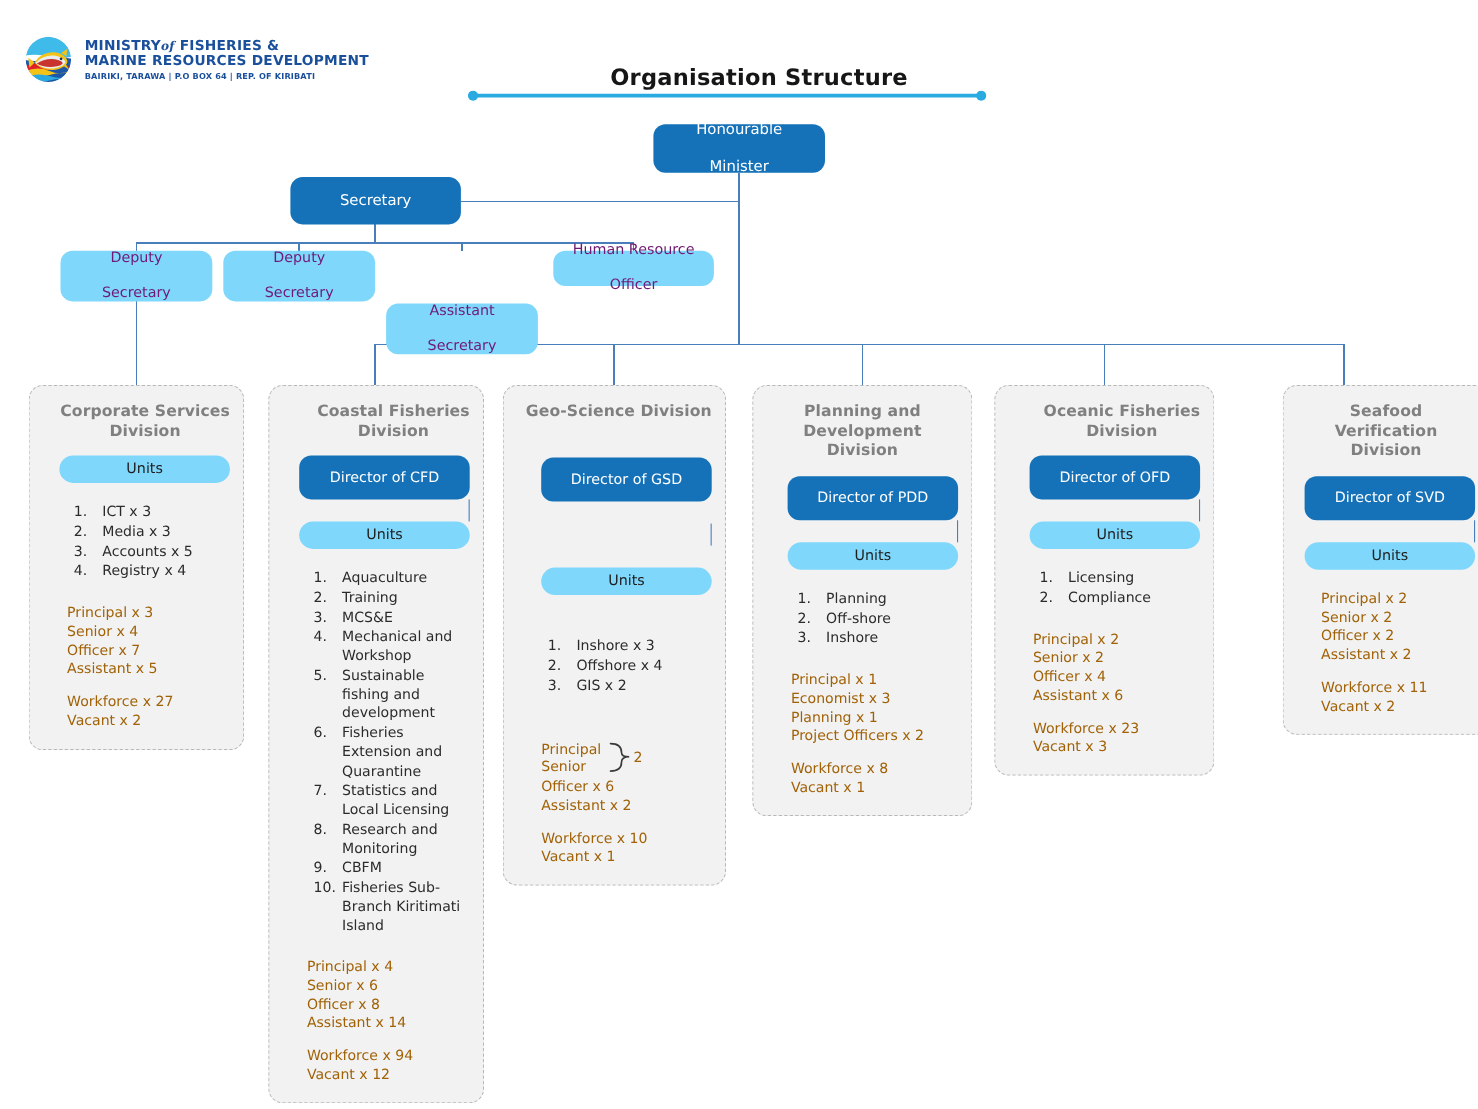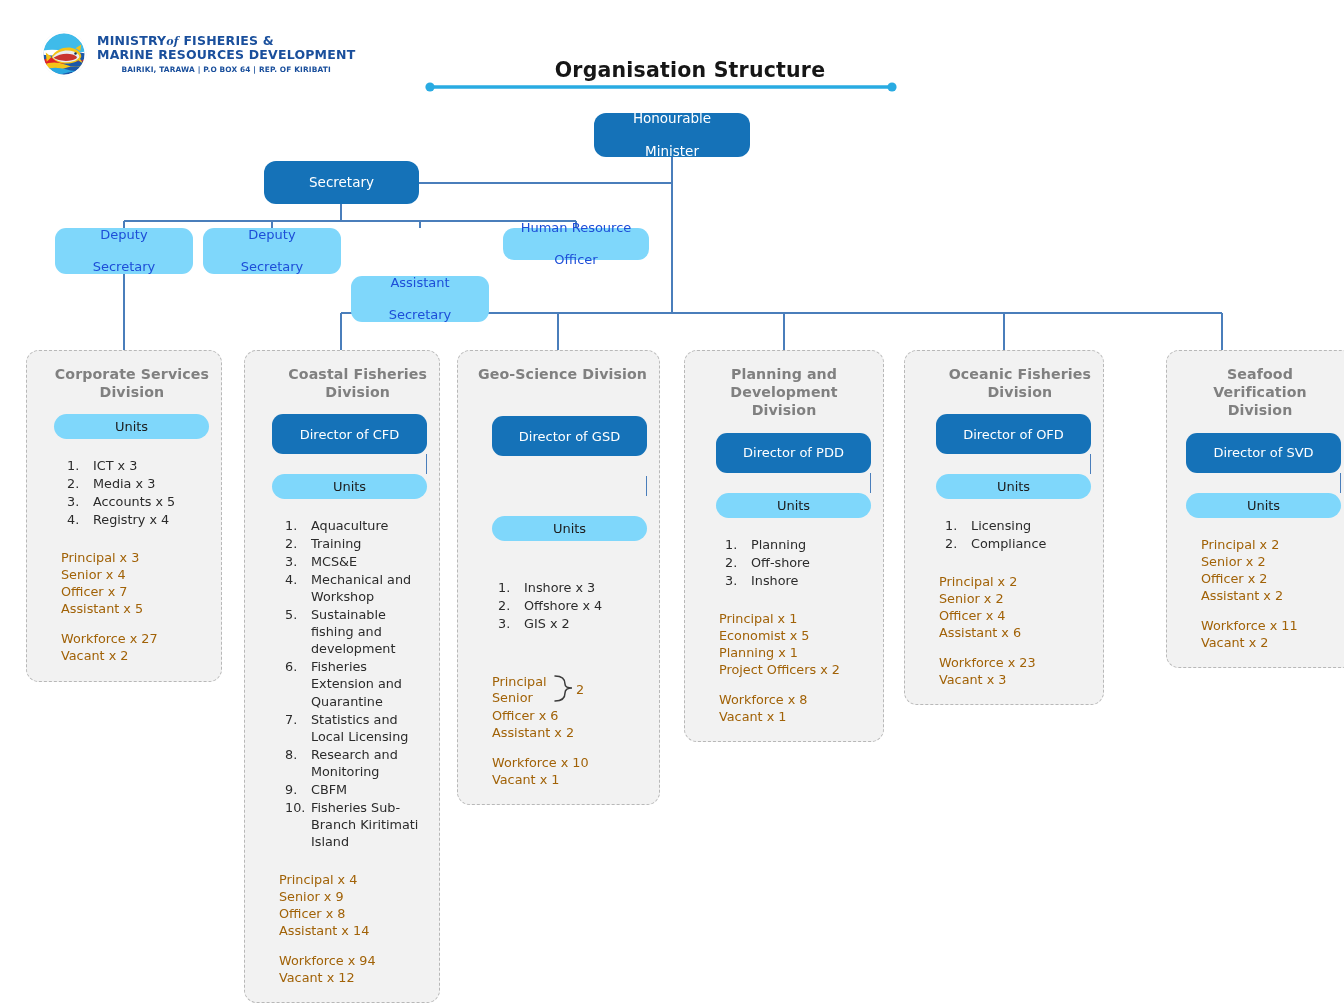--- a/index.html
+++ b/index.html
@@ -10,55 +10,55 @@
   }
   body {
     width: 1344px; height: 1008px;
     position: relative;
     font-family: "DejaVu Sans", "Liberation Sans", sans-serif;
     overflow: hidden;
   }
   #stage { position: absolute; inset: 0; }
 
   
-  #brand { position: absolute; left: 40px; top: 30px; display: flex; align-items: center; gap: 9px; }
+  #brand { position: absolute; left: 20px; top: 30px; display: flex; align-items: center; gap: 9px; }
   #brand-mark { width: 48px; height: 48px; flex: 0 0 48px; }
   #brand-text { display: flex; flex-direction: column; line-height: 1.18; }
   .brand-line {
     font-size: 12.5px; font-weight: bold; color: #1A4F9C;
     letter-spacing: .2px; white-space: nowrap;
   }
   .brand-line .of {
     font-style: italic; font-weight: bold; font-size: 11px;
     font-family: "DejaVu Serif", "Liberation Serif", serif;
   }
   #brand-sub {
     font-size: 7.4px; font-weight: bold; color: #1A4F9C;
-    letter-spacing: .15px; margin-top: 2.5px; white-space: nowrap; text-align: center;
+    letter-spacing: .15px; margin-top: 2.5px; white-space: nowrap;
   }
 
   
   #page-title {
     position: absolute; left: 0; right: 0; top: 58px;
     text-align: center; font-size: 20.5px; font-weight: bold;
     color: #161616; letter-spacing: .2px; padding-left: 36px;
   }
   #title-rule { position: absolute; left: 425px; top: 82px; width: 472px; height: 10px; }
 
   
   #wires { position: absolute; inset: 0; pointer-events: none; }
 
   
   .node {
     position: absolute; border-radius: 11px;
     display: flex; align-items: center; justify-content: center;
     text-align: center; line-height: 1.22;
   }
-  .node-dark { background: #1572B8; color: #ffffff; border-radius: 12px; }
-  .node-light { background: #7FD7FB; color: #1d4ed8; }
+  .node-dark { background: #1572B8; color: #ffffff; }
+  .node-light { background: #7FD7FB; color: #701a75; }
   .node span { display: block; padding: 0 6px; }
 
   #n-minister { left: 594px; top: 113px; width: 156px; height: 44px; font-size: 13.5px; }
   #n-secretary { left: 264px; top: 161px; width: 155px; height: 43px; font-size: 13.5px; }
   #n-dep1 { left: 55px;  top: 228px; width: 138px; height: 46px; font-size: 13px; }
   #n-dep2 { left: 203px; top: 228px; width: 138px; height: 46px; font-size: 13px; }
   #n-asst { left: 351px; top: 228px; width: 138px; height: 46px; font-size: 13px; margin-top: 48px; }
   #n-hro  { left: 503px; top: 228px; width: 146px; height: 32px; font-size: 13px; }
 
   
@@ -248,21 +248,21 @@
         <li><span class="num">4.</span>Mechanical and Workshop</li>
         <li><span class="num">5.</span> Sustainable fishing and development</li>
         <li><span class="num">6.</span>Fisheries Extension and Quarantine</li>
         <li><span class="num">7.</span>Statistics and Local Licensing</li>
         <li><span class="num">8.</span>Research and Monitoring</li>
         <li><span class="num">9.</span>CBFM</li>
         <li><span class="num">10.</span>Fisheries Sub-Branch Kiritimati  Island</li>
       </ul>
       <div class="stats">
         <div>Principal  x 4</div>
-        <div>Senior  x 9</div>
+        <div>Senior  x 6</div>
         <div>Officer x 8</div>
         <div>Assistant x 14</div>
         <div class="gap"></div>
         <div>Workforce x 94</div>
         <div>Vacant x 12</div>
       </div>
     </div>
   <div class="division" id="d-geo">
       <div class="division-title">Geo-Science Division</div>
       <div class="director">Director of GSD</div>
@@ -294,21 +294,21 @@
       <div class="director">Director of PDD</div>
       <div class="dir-stem"></div>
       <div class="units-pill">Units</div>
       <ul class="unit-list">
         <li><span class="num">1.</span>Planning</li>
         <li><span class="num">2.</span>Off-shore</li>
         <li><span class="num">3.</span>Inshore</li>
       </ul>
       <div class="stats">
         <div>Principal  x 1</div>
-        <div>Economist x 5</div>
+        <div>Economist x 3</div>
         <div>Planning  x 1</div>
         <div>Project Officers x 2</div>
         <div class="gap"></div>
         <div>Workforce x 8</div>
         <div>Vacant x 1</div>
       </div>
     </div>
   <div class="division" id="d-oceanic">
       <div class="division-title">Oceanic Fisheries<br>Division</div>
       <div class="director">Director of OFD</div>

